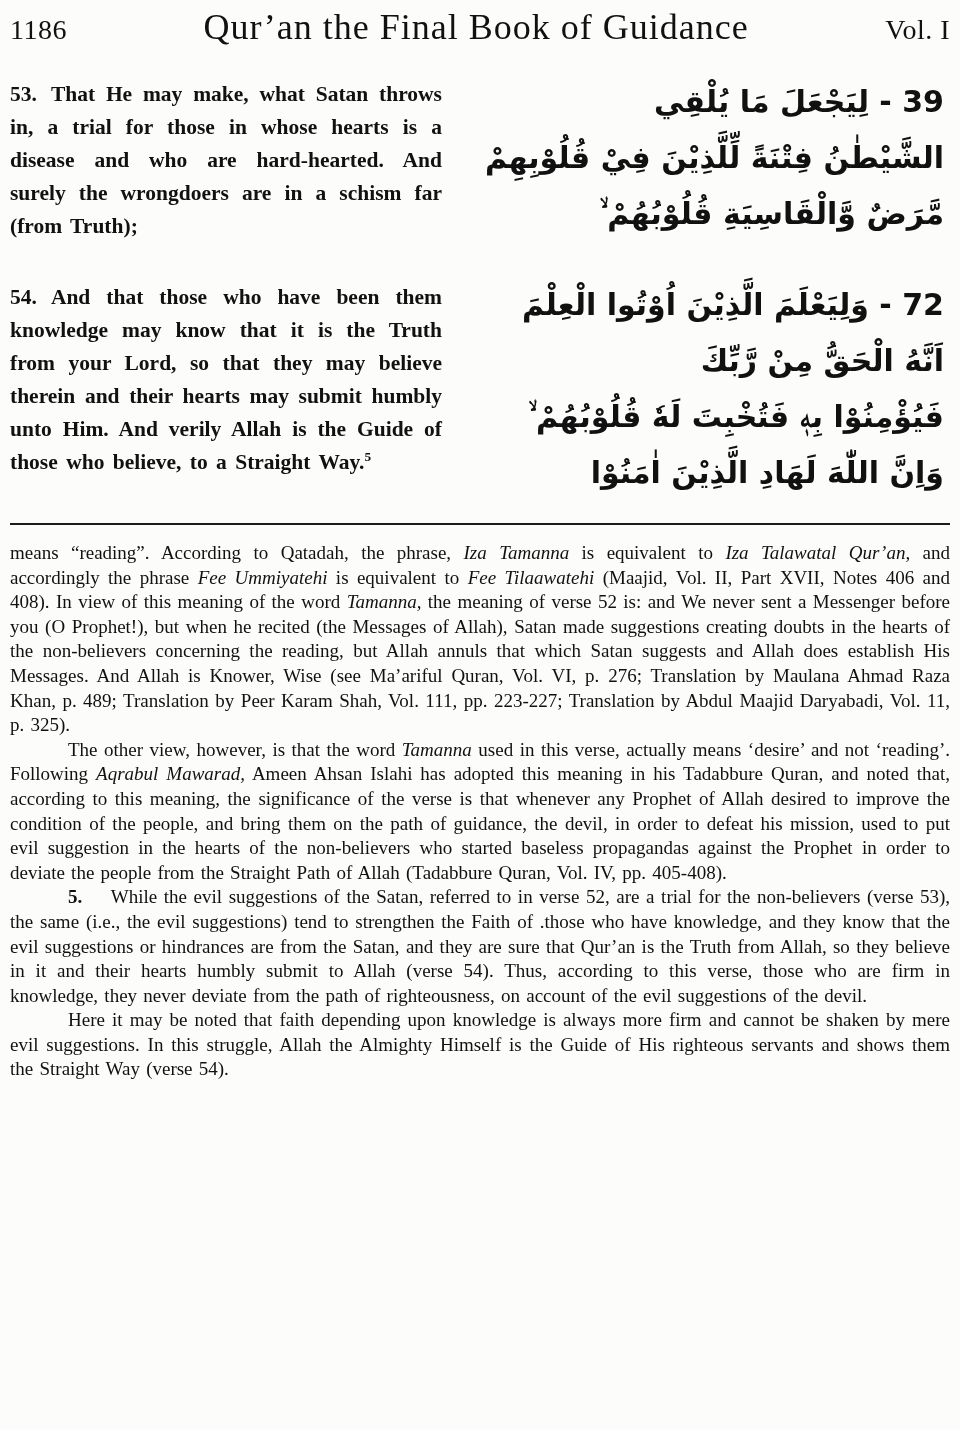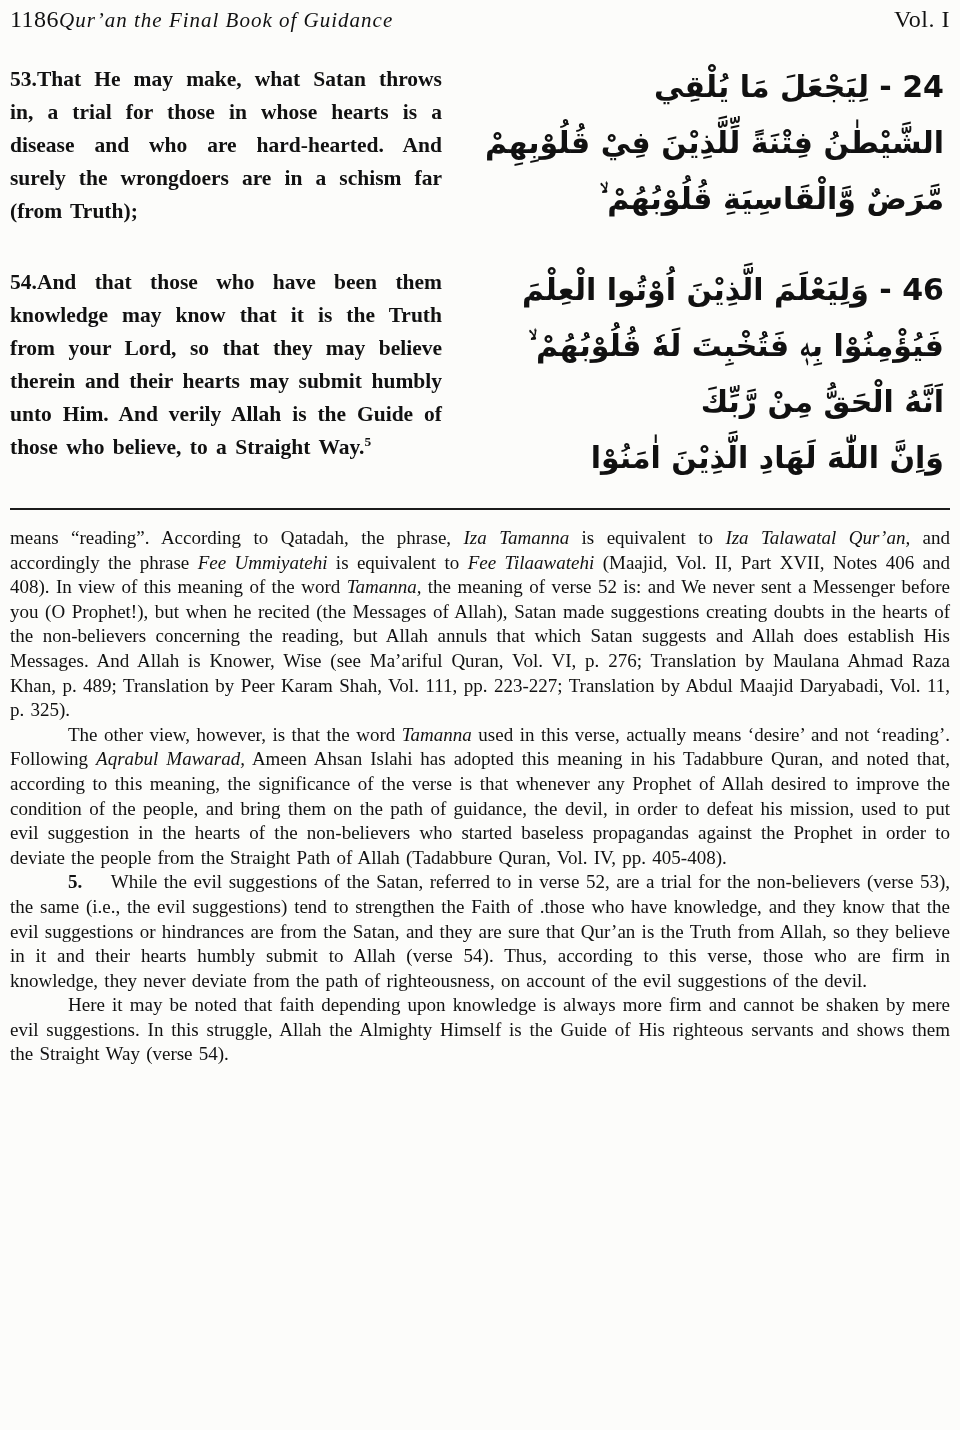--- a/index.html
+++ b/index.html
@@ -15,45 +15,45 @@
     font-family: "Liberation Serif", serif;
   }
   
   .header {
     display: flex;
     align-items: baseline;
     justify-content: space-between;
     margin-bottom: 30px;
   }
   .page-number, .volume {
-    font-size: 24px;
+    font-size: 28px;
     font-weight: 400;
     letter-spacing: 0.5px;
   }
   .book-title {
-    font-size: 21px;
-    font-style: italic;
+    font-size: 36px;
     letter-spacing: 1px;
+    text-align: center;
     flex: 1;
   }
   
   .verse-row {
     display: flex;
     align-items: flex-start;
   }
   .verse-row + .verse-row { margin-top: 38px; }
   .verse-english {
     width: 432px;
     font-size: 21.5px;
     line-height: 33px;
     font-weight: 700;
     text-align: justify;
     word-spacing: 3px;
   }
-  .verse-number { }
+  .verse-number { margin-right: 14px; }
   .verse-english sup {
     font-size: 62%;
     vertical-align: super;
     line-height: 0;
   }
   .verse-arabic {
     flex: 1;
     direction: rtl;
     text-align: right;
     padding-right: 6px;
@@ -94,34 +94,34 @@
     <span class="page-number">1186</span>
     <span class="book-title">Qur’an the Final Book of Guidance</span>
     <span class="volume">Vol. I</span>
   </div>
 
   <div class="verse-row">
     <p class="verse-english">
       <span class="verse-number">53.</span><span>That He may make, what Satan throws in, a trial for those in whose hearts is a disease and who are hard-hearted. And surely the wrongdoers are in a schism far (from Truth);</span>
     </p>
     <div class="verse-arabic">
-        <div class="arabic-line">24 - لِيَجْعَلَ مَا يُلْقِي</div>
+        <div class="arabic-line">39 - لِيَجْعَلَ مَا يُلْقِي</div>
         <div class="arabic-line">الشَّيْطٰنُ فِتْنَةً لِّلَّذِيْنَ فِيْ قُلُوْبِهِمْ</div>
         <div class="arabic-line">مَّرَضٌ وَّالْقَاسِيَةِ قُلُوْبُهُمْ ۙ</div>
       </div>
   </div>
 
   <div class="verse-row">
     <p class="verse-english">
       <span class="verse-number">54.</span><span>And that those who have been them knowledge may know that it is the Truth from your Lord, so that they may believe therein and their hearts may submit humbly unto Him. And verily Allah is the Guide of those who believe, to a Straight Way.</span><sup>5</sup>
     </p>
     <div class="verse-arabic">
-        <div class="arabic-line">46 - وَلِيَعْلَمَ الَّذِيْنَ اُوْتُوا الْعِلْمَ</div>
+        <div class="arabic-line">72 - وَلِيَعْلَمَ الَّذِيْنَ اُوْتُوا الْعِلْمَ</div>
+        <div class="arabic-line">اَنَّهُ الْحَقُّ مِنْ رَّبِّكَ</div>
         <div class="arabic-line">فَيُؤْمِنُوْا بِهٖ فَتُخْبِتَ لَهٗ قُلُوْبُهُمْ ۙ</div>
-        <div class="arabic-line">اَنَّهُ الْحَقُّ مِنْ رَّبِّكَ</div>
         <div class="arabic-line">وَاِنَّ اللّٰهَ لَهَادِ الَّذِيْنَ اٰمَنُوْا</div>
       </div>
   </div>
 
   <hr class="separator">
 
   <div class="footnotes">
     <p class="fpara"><span>means “reading”. According to Qatadah, the phrase, </span><span class="it">Iza Tamanna</span><span> is equivalent to </span><span class="it">Iza Talawatal Qur’an,</span><span> and accordingly the phrase </span><span class="it">Fee Ummiyatehi</span><span> is equivalent to </span><span class="it">Fee Tilaawatehi</span><span> (Maajid, Vol. II, Part XVII, Notes 406 and 408). In view of this meaning of the word </span><span class="it">Tamanna,</span><span> the meaning of verse 52 is: and We never sent a Messenger before you (O Prophet!), but when he recited (the Messages of Allah), Satan made suggestions creating doubts in the hearts of the non-believers concerning the reading, but Allah annuls that which Satan suggests and Allah does establish His Messages. And Allah is Knower, Wise (see Ma’ariful Quran, Vol. VI, p. 276; Translation by Maulana Ahmad Raza Khan, p. 489; Translation by Peer Karam Shah, Vol. 111, pp. 223-227; Translation by Abdul Maajid Daryabadi, Vol. 11, p. 325).</span></p>
     <p class="fpara indent"><span>The other view, however, is that the word </span><span class="it">Tamanna</span><span> used in this verse, actually means ‘desire’ and not ‘reading’. Following </span><span class="it">Aqrabul Mawarad,</span><span> Ameen Ahsan Islahi has adopted this meaning in his Tadabbure Quran, and noted that, according to this meaning, the significance of the verse is that whenever any Prophet of Allah desired to improve the condition of the people, and bring them on the path of guidance, the devil, in order to defeat his mission, used to put evil suggestion in the hearts of the non-believers who started baseless propagandas against the Prophet in order to deviate the people from the Straight Path of Allah (Tadabbure Quran, Vol. IV, pp. 405-408).</span></p>
     <p class="fpara indent"><span class="bd">5.</span><span>  While the evil suggestions of the Satan, referred to in verse 52, are a trial for the non-believers (verse 53), the same (i.e., the evil suggestions) tend to strengthen the Faith of .those who have knowledge, and they know that the evil suggestions or hindrances are from the Satan, and they are sure that Qur’an is the Truth from Allah, so they believe in it and their hearts humbly submit to Allah (verse 54). Thus, according to this verse, those who are firm in knowledge, they never deviate from the path of righteousness, on account of the evil suggestions of the devil.</span></p>

